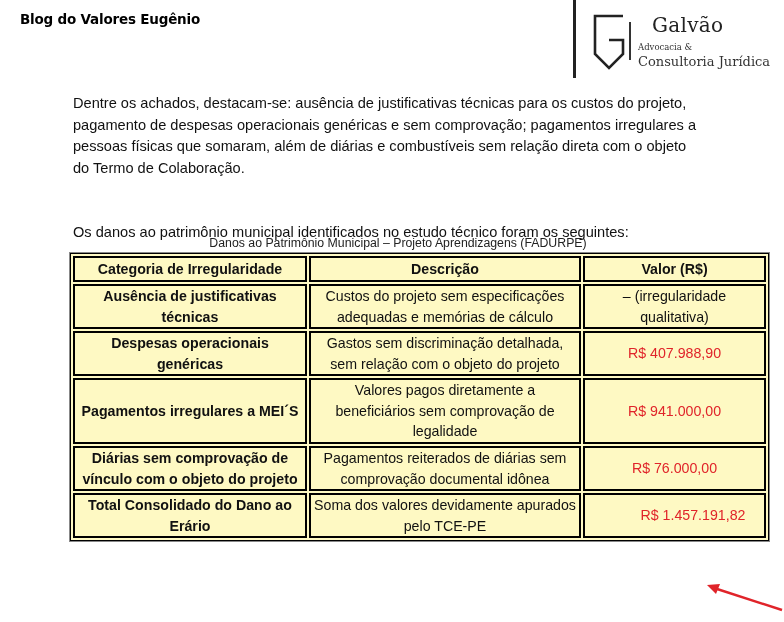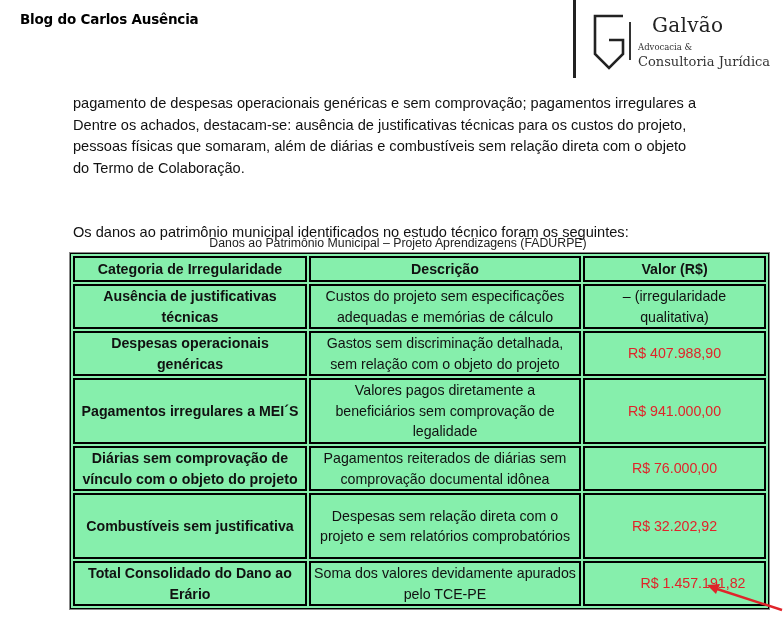--- a/index.html
+++ b/index.html
@@ -15,52 +15,52 @@
     .logo-sub2 { position: absolute; left: 638px; top: 54px; font-family: "DejaVu Serif", serif; font-size: 13px; color: #333; }
 
     .para { position: absolute; left: 73px; width: 640px; font-family: "Liberation Sans", sans-serif; font-size: 14.6px; line-height: 21.5px; color: #111; }
     .para1 { top: 93px; }
     .para2 { top: 194px; margin-top: 28px; }
     .line { display: block; white-space: nowrap; }
 
     .caption { position: absolute; left: 72px; width: 652px; top: 236px; text-align: center; font-size: 12.3px; color: #222; }
 
     .tbl-wrap { position: absolute; left: 70px; top: 253px; }
-    table.dmg { border-collapse: separate; border-spacing: 2px; border: 1px solid #000; background: #86efac; outline: 1px solid #888; outline-offset: 0px; }
+    table.dmg { border-collapse: separate; border-spacing: 2px; border: 1px solid #000; background: #fef9c3; outline: 1px solid #888; outline-offset: 0px; }
     table.dmg td { border: 2px solid #000; border-right-color: #000; text-align: center; vertical-align: middle; font-size: 14.2px; line-height: 20.5px; padding: 0 3px; color: #111; }
     table.dmg td.cat { width: 224px; font-weight: bold; }
     table.dmg td.desc { width: 262px; }
     table.dmg td.val { width: 136px; }
     table.dmg tr.hdr td { font-weight: bold; height: 22px; }
     table.dmg td.red { color: #e0242a; }
     table.dmg td.total-val { color: #e0242a; font-weight: normal; padding-left: 40px; }
     tr.r2 td { height: 41px; margin-left: 7px; }
     tr.r3 td { height: 62px; }
 
     .arrow { position: absolute; left: 704px; top: 582px; width: 80px; height: 30px; }
   </style>
 </head>
 <body>
 
-<div class="blog-title">Blog do Carlos Ausência</div>
+<div class="blog-title">Blog do Valores Eugênio</div>
 
 <div>
   <div class="logo-divider"></div>
   <svg class="logo-mark" viewBox="0 0 34 56">
     <path d="M31 2 H3 V40 L17 54 L31 40 V26 H17" fill="none" stroke="#222" stroke-width="2.6" stroke-linejoin="miter"></path>
   </svg>
   <div class="logo-bar"></div>
   <div class="logo-name">Galvão</div>
   <div class="logo-sub1">Advocacia &amp;</div>
   <div class="logo-sub2">Consultoria Jurídica</div>
 </div>
 
 <div class="para para1">
+  <span class="line">Dentre os achados, destacam-se: ausência de justificativas técnicas para os custos do projeto,</span>
   <span class="line">pagamento de despesas operacionais genéricas e sem comprovação; pagamentos irregulares a</span>
-  <span class="line">Dentre os achados, destacam-se: ausência de justificativas técnicas para os custos do projeto,</span>
   <span class="line">pessoas físicas que somaram, além de diárias e combustíveis sem relação direta com o objeto</span>
   <span class="line">do Termo de Colaboração.</span>
 </div>
 
 <div class="para para2">Os danos ao patrimônio municipal identificados no estudo técnico foram os seguintes:</div>
 
 <div class="caption">Danos ao Patrimônio Municipal – Projeto Aprendizagens (FADURPE)</div>
 
 <div class="tbl-wrap">
   <table class="dmg">
@@ -83,25 +83,20 @@
     <tr class="r3">
       <td class="cat">Pagamentos irregulares a MEI´S</td>
       <td class="desc">Valores pagos diretamente a beneficiários sem comprovação de legalidade</td>
       <td class="val red">R$ 941.000,00</td>
     </tr>
     <tr class="r2">
       <td class="cat">Diárias sem comprovação de vínculo com o objeto do projeto</td>
       <td class="desc">Pagamentos reiterados de diárias sem comprovação documental idônea</td>
       <td class="val red">R$ 76.000,00</td>
     </tr>
-    <tr class="r3">
-      <td class="cat">Combustíveis sem justificativa</td>
-      <td class="desc">Despesas sem relação direta com o projeto e sem relatórios comprobatórios</td>
-      <td class="val red">R$ 32.202,92</td>
-    </tr>
     <tr class="r2">
       <td class="cat">Total Consolidado do Dano ao Erário</td>
       <td class="desc">Soma dos valores devidamente apurados pelo TCE-PE</td>
       <td class="val total-val">R$ 1.457.191,82</td>
     </tr>
   </tbody>
     </table>
 </div>
 
 <svg class="arrow" viewBox="0 0 80 30">

